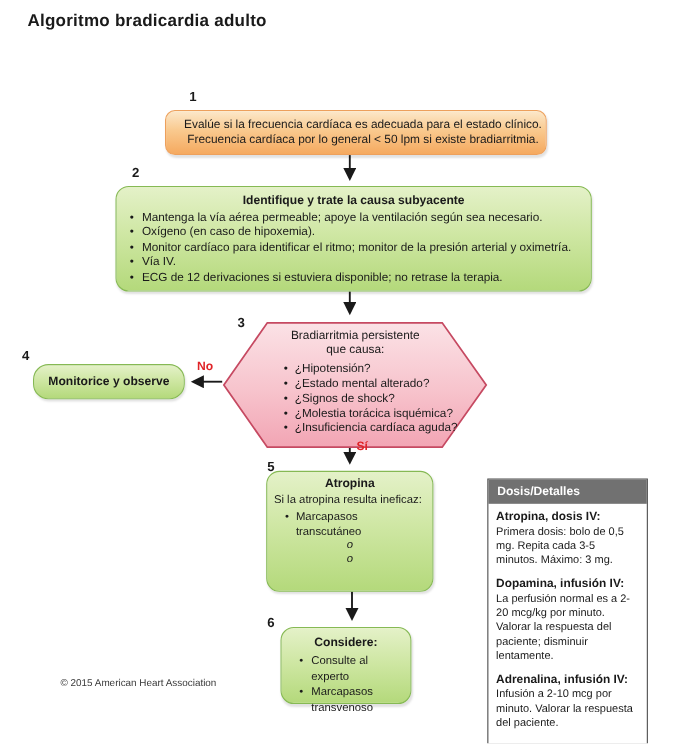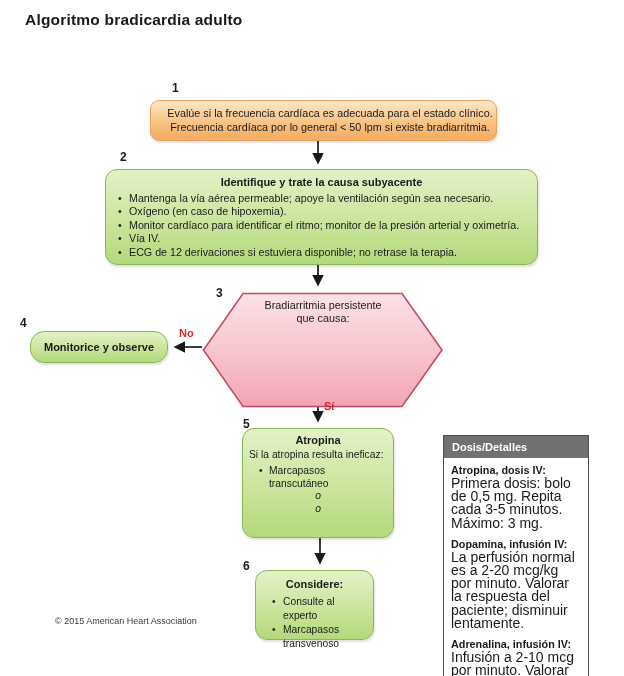--- a/index.html
+++ b/index.html
@@ -47,21 +47,21 @@
   .box6{left:255px;top:570px;width:119px;height:70px;padding:7px 6px;font-size:10.3px;}
   .box6 .hdr{text-align:center;font-weight:bold;font-size:11px;margin-bottom:5px;}
   .box6 .bullets{font-size:10.3px;line-height:14px;padding-left:8px;}
   .dose-panel{position:absolute;left:443px;top:415px;width:146px;background:#ffffff;
     border:1.5px solid #4d4d4d;box-sizing:border-box;margin-top:20px;}
   .dose-panel .panel-hdr{background:#717171;color:#ffffff;font-weight:bold;font-size:11px;
     padding:5px 8px 5px 8px;}
   .dose-panel .panel-body{padding:6px 7px 4px 7px;}
   .dose-sec{margin-bottom:8px;}
   .dose-sec .sec-hdr{font-weight:bold;font-size:10.8px;line-height:13px;}
-  .dose-sec .sec-body{font-size:14px;line-height:13.2px;}
+  .dose-sec .sec-body{font-size:10px;line-height:13.2px;}
   .copyright{position:absolute;left:55px;top:616px;font-size:9px;color:#3a3a3a;}
 </style>
 </head>
 <body>
 
 <div class="canvas">
 
   <h1 class="page-title">Algoritmo bradicardia adulto</h1>
 
   <svg class="connectors" width="624" height="676" viewBox="0 0 624 676">
@@ -109,20 +109,27 @@
           <stop offset="100%" stop-color="#f2a5b4"></stop>
         </linearGradient>
       </defs>
       <polygon points="41,1.5 200,1.5 240,58 200,114.5 41,114.5 1.5,58" fill="url(#pinkGrad)" stroke="#c64a62" stroke-width="1.6"></polygon>
     </svg>
     <div class="hex-text">
       <div class="hdr">
         <div>Bradiarritmia persistente</div>
         <div>que causa:</div>
       </div>
+      <ul class="bullets">
+        <li>¿Hipotensión?</li>
+        <li>¿Estado mental alterado?</li>
+        <li>¿Signos de shock?</li>
+        <li>¿Molestia torácica isquémica?</li>
+        <li>¿Insuficiencia cardíaca aguda?</li>
+      </ul>
     </div>
   </div>
 
   <div class="flow-label" style="left:179px;top:327px;">No</div>
   <div class="flow-label" style="left:324px;top:400px;">Sí</div>
 
   <div class="box green box4">Monitorice y observe</div>
 
   <div class="box green box5">
     <div class="hdr">Atropina</div>

